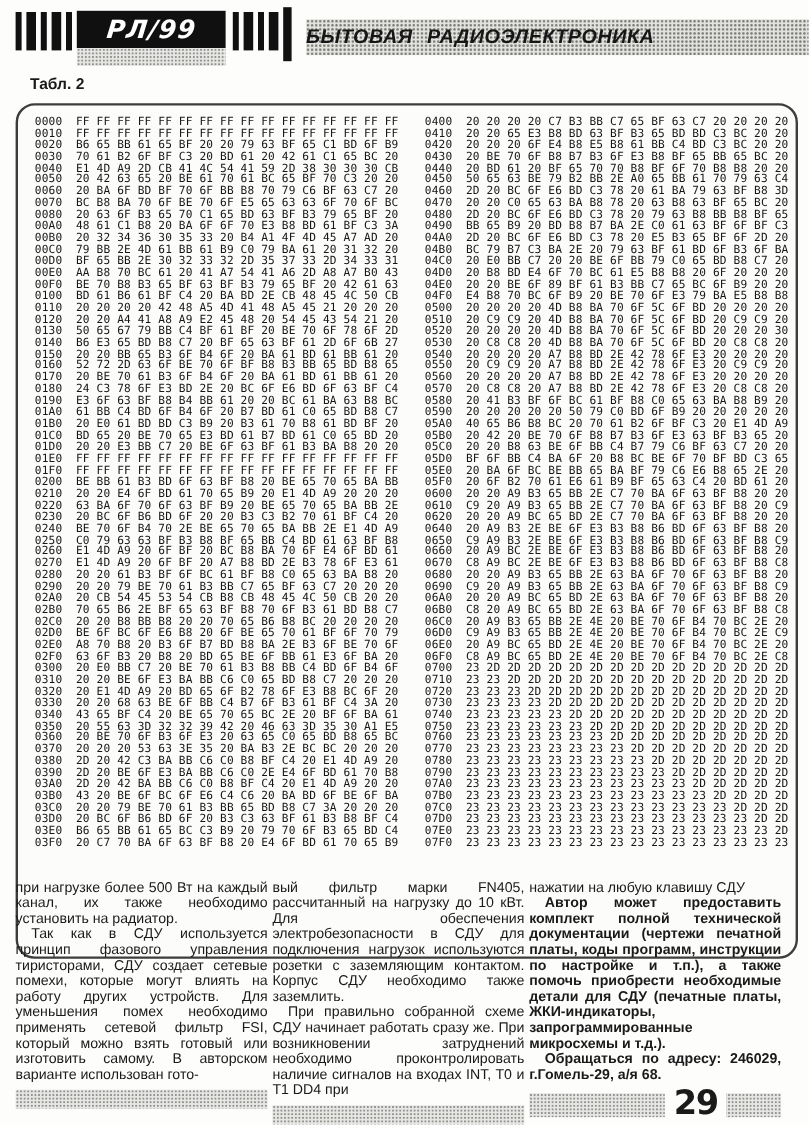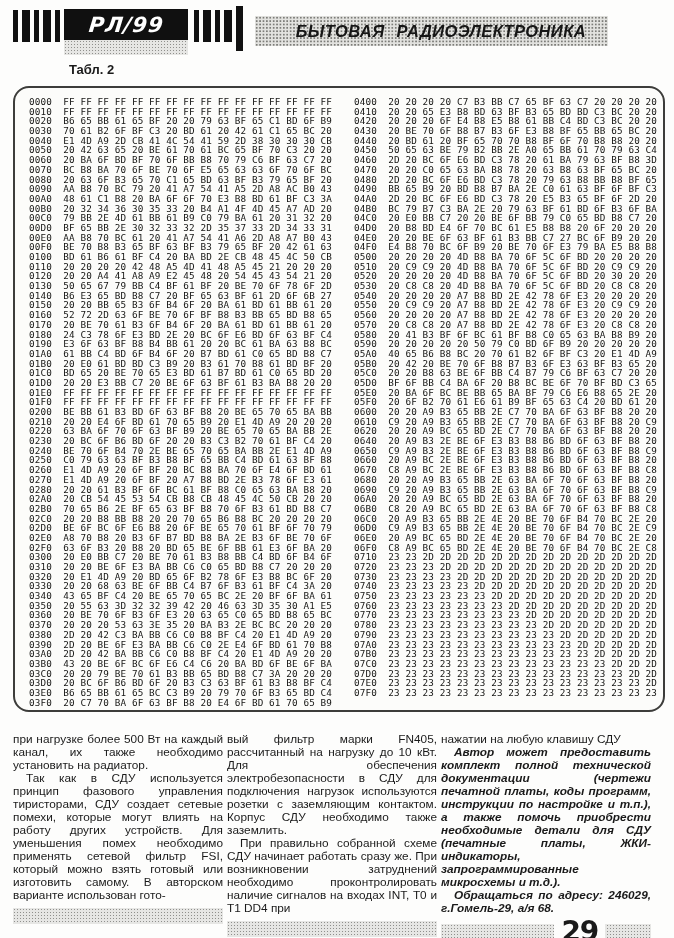--- a/index.html
+++ b/index.html
@@ -12,42 +12,42 @@
   .bars .b{background:#111;height:32px;}
   .bars .b.t{height:45px;margin-top:-4px;}
   .logo-box{position:absolute;left:64px;top:9px;width:124px;height:31px;background:#101010;
             display:flex;align-items:center;justify-content:center;}
   .logo-box span{color:#fff;font-weight:bold;font-style:italic;font-size:21px;
                  letter-spacing:1px;transform:skewX(-6deg);font-family:"DejaVu Sans", sans-serif;}
   .halftone{background-color:#e6e6e4;
             background-image:radial-gradient(#8f8f8c 0.8px, rgba(0,0,0,0) 1px);
             background-size:3px 3px;}
   .logo-shadow{position:absolute;left:64px;top:40px;width:124px;height:15px;}
-  .rubric{position:absolute;left:255px;top:16px;width:353px;height:30px;
-          display:flex;align-items:center;justify-content:flex-end;padding-right:22px;box-sizing:border-box;
+  .rubric{position:absolute;left:255px;top:16px;width:419px;height:30px;
+          display:flex;align-items:center;justify-content:flex-start;padding-right:22px;box-sizing:border-box;
           background-color:#e2e2df;background-image:radial-gradient(#7c7c78 0.9px, rgba(0,0,0,0) 1.05px);background-size:3.4px 3.4px;}
   .rubric span{font-weight:bold;font-style:italic;font-size:16.5px;letter-spacing:0.4px;word-spacing:7px;color:#161616;}
 
   
-  .tbl-label{position:absolute;left:25px;top:62px;font-size:13px;font-weight:bold;margin-left:44px;}
-
-  
-  .hexbox{position:absolute;left:13px;top:86px;width:652px;height:626px;box-sizing:border-box;
+  .tbl-label{position:absolute;left:25px;top:62px;font-size:13px;font-weight:bold;}
+
+  
+  .hexbox{position:absolute;left:13px;top:86px;width:652px;height:713px;box-sizing:border-box;
           border:2px solid #3d3d3b;border-radius:16px;background:#fcfcfa;
           display:flex;gap:17px;padding:9px 0 0 14px;}
   .hexcol{width:308px;}
   .hexrow{height:9.69px;font-family:"DejaVu Sans Mono", monospace;font-size:9.3px;
           line-height:9.69px;letter-spacing:0.12px;white-space:pre;color:#161614;}
 
   
   .cols{position:absolute;left:13px;top:733px;width:652px;height:205px;display:flex;gap:4px;}
   .col{width:210px;box-sizing:border-box;}
   .col p{margin:0;font-size:11.8px;line-height:13px;text-align:justify;}
   .col p.ind{text-indent:13px;}
-  .col3 p.bi{font-weight:bold;font-style:italic;}
+  .col3 p.bi{font-weight:bold;}
   .divider{height:16px;margin-top:6px;}
 
   
   .footer-bar{position:relative;height:20px;margin-top:9px;}
   .pageno{position:absolute;left:54%;top:-9px;background:#fdfdfc;padding:0 7px;
           font-size:28px;font-weight:bold;font-family:"DejaVu Sans", sans-serif;letter-spacing:-1px;}
 </style>
 </head>
 <body>
 
@@ -83,21 +83,20 @@
     <div class="hexcol" id="hexL">
         <div class="hexrow">0000  FF FF FF FF FF FF FF FF FF FF FF FF FF FF FF FF</div>
         <div class="hexrow">0010  FF FF FF FF FF FF FF FF FF FF FF FF FF FF FF FF</div>
         <div class="hexrow">0020  B6 65 BB 61 65 BF 20 20 79 63 BF 65 C1 BD 6F B9</div>
         <div class="hexrow">0030  70 61 B2 6F BF C3 20 BD 61 20 42 61 C1 65 BC 20</div>
         <div class="hexrow">0040  E1 4D A9 2D CB 41 4C 54 41 59 2D 38 30 30 30 CB</div>
         <div class="hexrow">0050  20 42 63 65 20 BE 61 70 61 BC 65 BF 70 C3 20 20</div>
         <div class="hexrow">0060  20 BA 6F BD BF 70 6F BB B8 70 79 C6 BF 63 C7 20</div>
         <div class="hexrow">0070  BC B8 BA 70 6F BE 70 6F E5 65 63 63 6F 70 6F BC</div>
         <div class="hexrow">0080  20 63 6F B3 65 70 C1 65 BD 63 BF B3 79 65 BF 20</div>
-        <div class="hexrow">0090  AA B8 70 BC 79 20 41 A7 54 41 A5 2D A8 AC B0 43</div>
         <div class="hexrow">00A0  48 61 C1 B8 20 BA 6F 6F 70 E3 B8 BD 61 BF C3 3A</div>
         <div class="hexrow">00B0  20 32 34 36 30 35 33 20 B4 A1 4F 4D 45 A7 AD 20</div>
         <div class="hexrow">00C0  79 BB 2E 4D 61 BB 61 B9 C0 79 BA 61 20 31 32 20</div>
         <div class="hexrow">00D0  BF 65 BB 2E 30 32 33 32 2D 35 37 33 2D 34 33 31</div>
         <div class="hexrow">00E0  AA B8 70 BC 61 20 41 A7 54 41 A6 2D A8 A7 B0 43</div>
         <div class="hexrow">00F0  BE 70 B8 B3 65 BF 63 BF B3 79 65 BF 20 42 61 63</div>
         <div class="hexrow">0100  BD 61 B6 61 BF C4 20 BA BD 2E CB 48 45 4C 50 CB</div>
         <div class="hexrow">0110  20 20 20 20 42 48 A5 4D 41 48 A5 45 21 20 20 20</div>
         <div class="hexrow">0120  20 20 A4 41 A8 A9 E2 45 48 20 54 45 43 54 21 20</div>
         <div class="hexrow">0130  50 65 67 79 BB C4 BF 61 BF 20 BE 70 6F 78 6F 2D</div>
@@ -115,20 +114,21 @@
         <div class="hexrow">01F0  FF FF FF FF FF FF FF FF FF FF FF FF FF FF FF FF</div>
         <div class="hexrow">0200  BE BB 61 B3 BD 6F 63 BF B8 20 BE 65 70 65 BA BB</div>
         <div class="hexrow">0210  20 20 E4 6F BD 61 70 65 B9 20 E1 4D A9 20 20 20</div>
         <div class="hexrow">0220  63 BA 6F 70 6F 63 BF B9 20 BE 65 70 65 BA BB 2E</div>
         <div class="hexrow">0230  20 BC 6F B6 BD 6F 20 20 B3 C3 B2 70 61 BF C4 20</div>
         <div class="hexrow">0240  BE 70 6F B4 70 2E BE 65 70 65 BA BB 2E E1 4D A9</div>
         <div class="hexrow">0250  C0 79 63 63 BF B3 B8 BF 65 BB C4 BD 61 63 BF B8</div>
         <div class="hexrow">0260  E1 4D A9 20 6F BF 20 BC B8 BA 70 6F E4 6F BD 61</div>
         <div class="hexrow">0270  E1 4D A9 20 6F BF 20 A7 B8 BD 2E B3 78 6F E3 61</div>
         <div class="hexrow">0280  20 20 61 B3 BF 6F BC 61 BF B8 C0 65 63 BA B8 20</div>
+        <div class="hexrow">0290  20 20 79 BE 70 61 B3 BB C7 65 BF 63 C7 20 20 20</div>
         <div class="hexrow">02A0  20 CB 54 45 53 54 CB B8 CB 48 45 4C 50 CB 20 20</div>
         <div class="hexrow">02B0  70 65 B6 2E BF 65 63 BF B8 70 6F B3 61 BD B8 C7</div>
         <div class="hexrow">02C0  20 20 B8 BB B8 20 20 70 65 B6 B8 BC 20 20 20 20</div>
         <div class="hexrow">02D0  BE 6F BC 6F E6 B8 20 6F BE 65 70 61 BF 6F 70 79</div>
         <div class="hexrow">02E0  A8 70 B8 20 B3 6F B7 BD B8 BA 2E B3 6F BE 70 6F</div>
         <div class="hexrow">02F0  63 6F B3 20 B8 20 BD 65 BE 6F BB 61 E3 6F BA 20</div>
         <div class="hexrow">0300  20 E0 BB C7 20 BE 70 61 B3 B8 BB C4 BD 6F B4 6F</div>
         <div class="hexrow">0310  20 20 BE 6F E3 BA BB C6 C0 65 BD B8 C7 20 20 20</div>
         <div class="hexrow">0320  20 E1 4D A9 20 BD 65 6F B2 78 6F E3 B8 BC 6F 20</div>
         <div class="hexrow">0330  20 20 68 63 BE 6F BB C4 B7 6F B3 61 BF C4 3A 20</div>
@@ -153,25 +153,25 @@
         <div class="hexrow">0440  20 BD 61 20 BF 65 70 70 B8 BF 6F 70 B8 B8 20 20</div>
         <div class="hexrow">0450  50 65 63 BE 79 B2 BB 2E A0 65 BB 61 70 79 63 C4</div>
         <div class="hexrow">0460  2D 20 BC 6F E6 BD C3 78 20 61 BA 79 63 BF B8 3D</div>
         <div class="hexrow">0470  20 20 C0 65 63 BA B8 78 20 63 B8 63 BF 65 BC 20</div>
         <div class="hexrow">0480  2D 20 BC 6F E6 BD C3 78 20 79 63 B8 BB B8 BF 65</div>
         <div class="hexrow">0490  BB 65 B9 20 BD B8 B7 BA 2E C0 61 63 BF 6F BF C3</div>
         <div class="hexrow">04A0  2D 20 BC 6F E6 BD C3 78 20 E5 B3 65 BF 6F 2D 20</div>
         <div class="hexrow">04B0  BC 79 B7 C3 BA 2E 20 79 63 BF 61 BD 6F B3 6F BA</div>
         <div class="hexrow">04C0  20 E0 BB C7 20 20 BE 6F BB 79 C0 65 BD B8 C7 20</div>
         <div class="hexrow">04D0  20 B8 BD E4 6F 70 BC 61 E5 B8 B8 20 6F 20 20 20</div>
-        <div class="hexrow">04E0  20 20 BE 6F 63 BF 61 B3 BB C7 27 BC 6F B9 20 20</div>
+        <div class="hexrow">04E0  20 20 BE 6F 89 BF 61 B3 BB C7 65 BC 6F B9 20 20</div>
         <div class="hexrow">04F0  E4 B8 70 BC 6F B9 20 BE 70 6F E3 79 BA E5 B8 B8</div>
         <div class="hexrow">0500  20 20 20 20 4D B8 BA 70 6F 5C 6F BD 20 20 20 20</div>
         <div class="hexrow">0510  20 C9 C9 20 4D B8 BA 70 6F 5C 6F BD 20 C9 C9 20</div>
-        <div class="hexrow">0520  20 20 20 20 4D B8 BA 70 6F 5C 6F BD 20 30 20 20</div>
+        <div class="hexrow">0520  20 20 20 20 4D B8 BA 70 6F 5C 6F BD 20 20 20 30</div>
         <div class="hexrow">0530  20 C8 C8 20 4D B8 BA 70 6F 5C 6F BD 20 C8 C8 20</div>
         <div class="hexrow">0540  20 20 20 20 A7 B8 BD 2E 42 78 6F E3 20 20 20 20</div>
         <div class="hexrow">0550  20 C9 C9 20 A7 B8 BD 2E 42 78 6F E3 20 C9 C9 20</div>
         <div class="hexrow">0560  20 20 20 20 A7 B8 BD 2E 42 78 6F E3 20 20 20 20</div>
         <div class="hexrow">0570  20 C8 C8 20 A7 B8 BD 2E 42 78 6F E3 20 C8 C8 20</div>
         <div class="hexrow">0580  20 41 B3 BF 6F BC 61 BF B8 C0 65 63 BA B8 B9 20</div>
         <div class="hexrow">0590  20 20 20 20 20 50 79 C0 BD 6F B9 20 20 20 20 20</div>
         <div class="hexrow">05A0  40 65 B6 B8 BC 20 70 61 B2 6F BF C3 20 E1 4D A9</div>
         <div class="hexrow">05B0  20 42 20 BE 70 6F B8 B7 B3 6F E3 63 BF B3 65 20</div>
         <div class="hexrow">05C0  20 20 B8 63 BE 6F BB C4 B7 79 C6 BF 63 C7 20 20</div>
@@ -186,20 +186,21 @@
         <div class="hexrow">0660  20 A9 BC 2E BE 6F E3 B3 B8 B6 BD 6F 63 BF B8 20</div>
         <div class="hexrow">0670  C8 A9 BC 2E BE 6F E3 B3 B8 B6 BD 6F 63 BF B8 C8</div>
         <div class="hexrow">0680  20 20 A9 B3 65 BB 2E 63 BA 6F 70 6F 63 BF B8 20</div>
         <div class="hexrow">0690  C9 20 A9 B3 65 BB 2E 63 BA 6F 70 6F 63 BF B8 C9</div>
         <div class="hexrow">06A0  20 20 A9 BC 65 BD 2E 63 BA 6F 70 6F 63 BF B8 20</div>
         <div class="hexrow">06B0  C8 20 A9 BC 65 BD 2E 63 BA 6F 70 6F 63 BF B8 C8</div>
         <div class="hexrow">06C0  20 A9 B3 65 BB 2E 4E 20 BE 70 6F B4 70 BC 2E 20</div>
         <div class="hexrow">06D0  C9 A9 B3 65 BB 2E 4E 20 BE 70 6F B4 70 BC 2E C9</div>
         <div class="hexrow">06E0  20 A9 BC 65 BD 2E 4E 20 BE 70 6F B4 70 BC 2E 20</div>
         <div class="hexrow">06F0  C8 A9 BC 65 BD 2E 4E 20 BE 70 6F B4 70 BC 2E C8</div>
+        <div class="hexrow">0700  23 2D 2D 2D 2D 2D 2D 2D 2D 2D 2D 2D 2D 2D 2D 2D</div>
         <div class="hexrow">0710  23 23 2D 2D 2D 2D 2D 2D 2D 2D 2D 2D 2D 2D 2D 2D</div>
         <div class="hexrow">0720  23 23 23 2D 2D 2D 2D 2D 2D 2D 2D 2D 2D 2D 2D 2D</div>
         <div class="hexrow">0730  23 23 23 23 2D 2D 2D 2D 2D 2D 2D 2D 2D 2D 2D 2D</div>
         <div class="hexrow">0740  23 23 23 23 23 2D 2D 2D 2D 2D 2D 2D 2D 2D 2D 2D</div>
         <div class="hexrow">0750  23 23 23 23 23 23 2D 2D 2D 2D 2D 2D 2D 2D 2D 2D</div>
         <div class="hexrow">0760  23 23 23 23 23 23 23 2D 2D 2D 2D 2D 2D 2D 2D 2D</div>
         <div class="hexrow">0770  23 23 23 23 23 23 23 23 2D 2D 2D 2D 2D 2D 2D 2D</div>
         <div class="hexrow">0780  23 23 23 23 23 23 23 23 23 2D 2D 2D 2D 2D 2D 2D</div>
         <div class="hexrow">0790  23 23 23 23 23 23 23 23 23 23 2D 2D 2D 2D 2D 2D</div>
         <div class="hexrow">07A0  23 23 23 23 23 23 23 23 23 23 23 2D 2D 2D 2D 2D</div>

